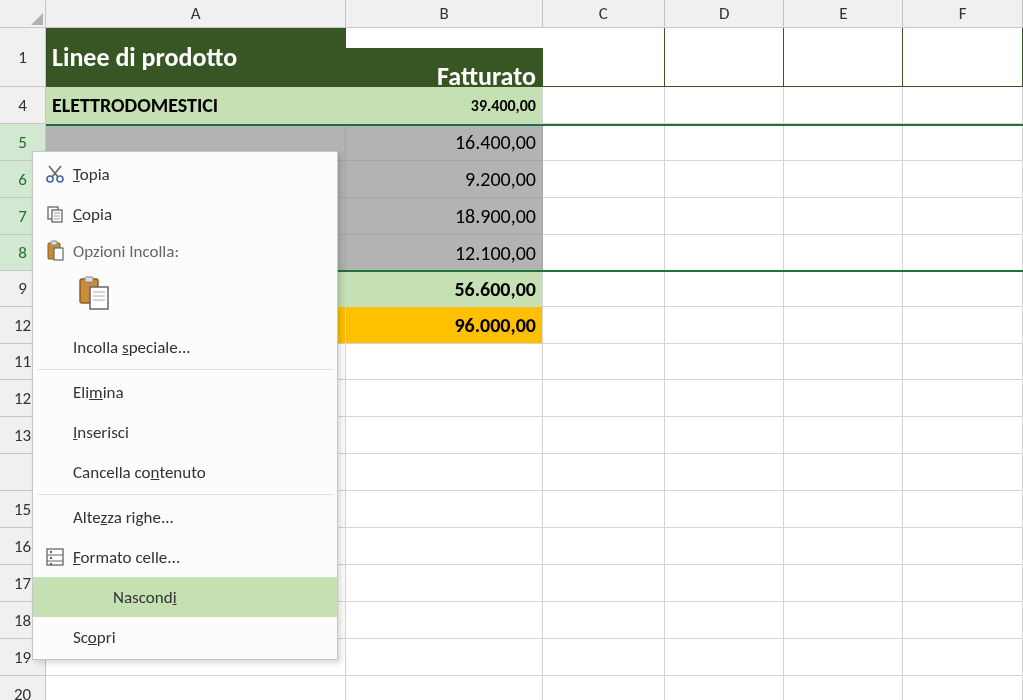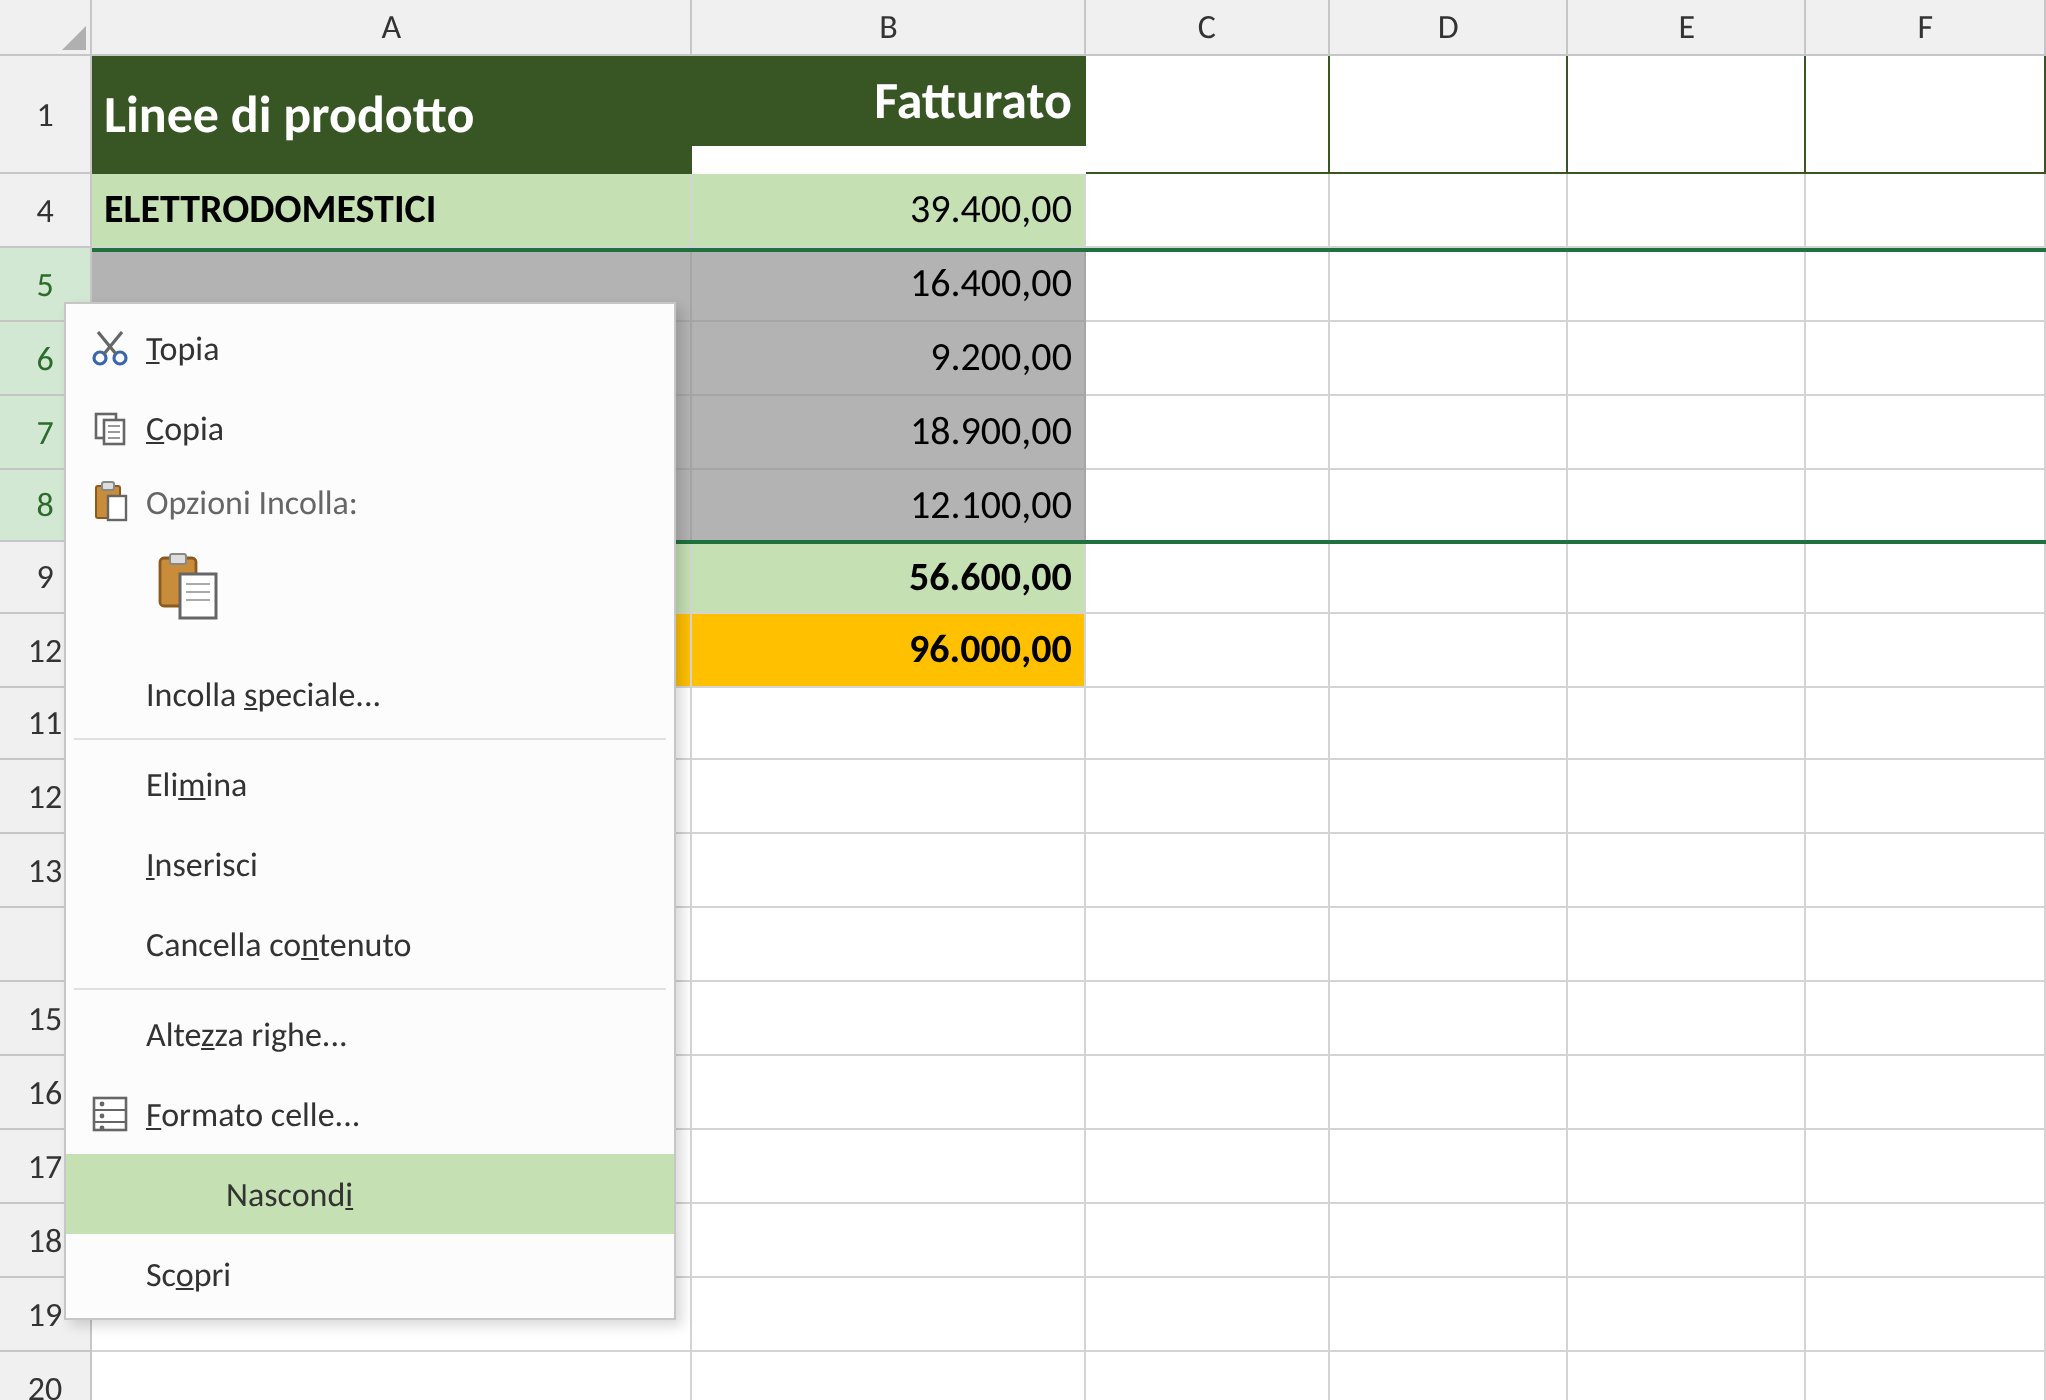--- a/index.html
+++ b/index.html
@@ -75,21 +75,21 @@
 .r-title .cell {
   background: #375623;
   color: #fff;
   font-weight: bold;
   font-size: 26px;
   border-right: 1px solid #375623;
   border-bottom: 1px solid #375623;
 }
 .r-title .cell.b { justify-content: flex-end; }
 .r-cat .cell.a { background: #c5e0b3; font-weight: bold; font-size: 20px; }
-.r-cat .cell.b { background: #c5e0b3; font-weight: normal; font-size: 20px; justify-content: flex-end; }
+.r-cat .cell.b { background: #c5e0b3; font-weight: bold; font-size: 16px; justify-content: flex-end; }
 .r-sel .cell.a { background: #b3b3b3; border-right-color:#a6a6a6; border-bottom-color:#a6a6a6;}
 .r-sel .cell.b { background: #b3b3b3; font-size: 20px; justify-content: flex-end; border-right-color:#a6a6a6; border-bottom-color:#a6a6a6;}
 .r-sub .cell.a { background: #c5e0b3; }
 .r-sub .cell.b { background: #c5e0b3; font-weight: bold; font-size: 20px; justify-content: flex-end; }
 .r-tot .cell.a { background: #ffc000; }
 .r-tot .cell.b { background: #ffc000; font-weight: bold; font-size: 20px; justify-content: flex-end; }
 .cell.empty { background: #fff; }
 
 .sel-border {
   position: absolute;
@@ -174,21 +174,21 @@
       <div class="row-h" style="height: 37px;">16</div>
       <div class="row-h" style="height: 37px;">17</div>
       <div class="row-h" style="height: 37px;">18</div>
       <div class="row-h" style="height: 37px;">19</div>
       <div class="row-h" style="height: 37px;">20</div>
     </div>
 
   <div class="grid" id="grid">
       <div class="row r-title" style="height: 59px;">
         <div class="cell a" style="width: 301px; height: 59px;">Linee di prodotto</div>
-        <div class="cell b" style="width: 197px; height: 45px;">Fatturato</div>
+        <div class="cell b" style="width: 197px; height: 56px; margin-top: 20px;">Fatturato</div>
         <div class="cell empty" style="width: 122px; height: 59px;"></div>
         <div class="cell empty" style="width: 120px; height: 59px;"></div>
         <div class="cell empty" style="width: 119px; height: 59px;"></div>
         <div class="cell empty" style="width: 120px; height: 59px;"></div>
       </div>
       <div class="row r-cat" style="height: 37px;">
         <div class="cell a" style="width: 301px; height: 37px;">ELETTRODOMESTICI</div>
         <div class="cell b" style="width: 197px; height: 37px;">39.400,00</div>
         <div class="cell empty" style="width: 122px; height: 37px;"></div>
         <div class="cell empty" style="width: 120px; height: 37px;"></div>

